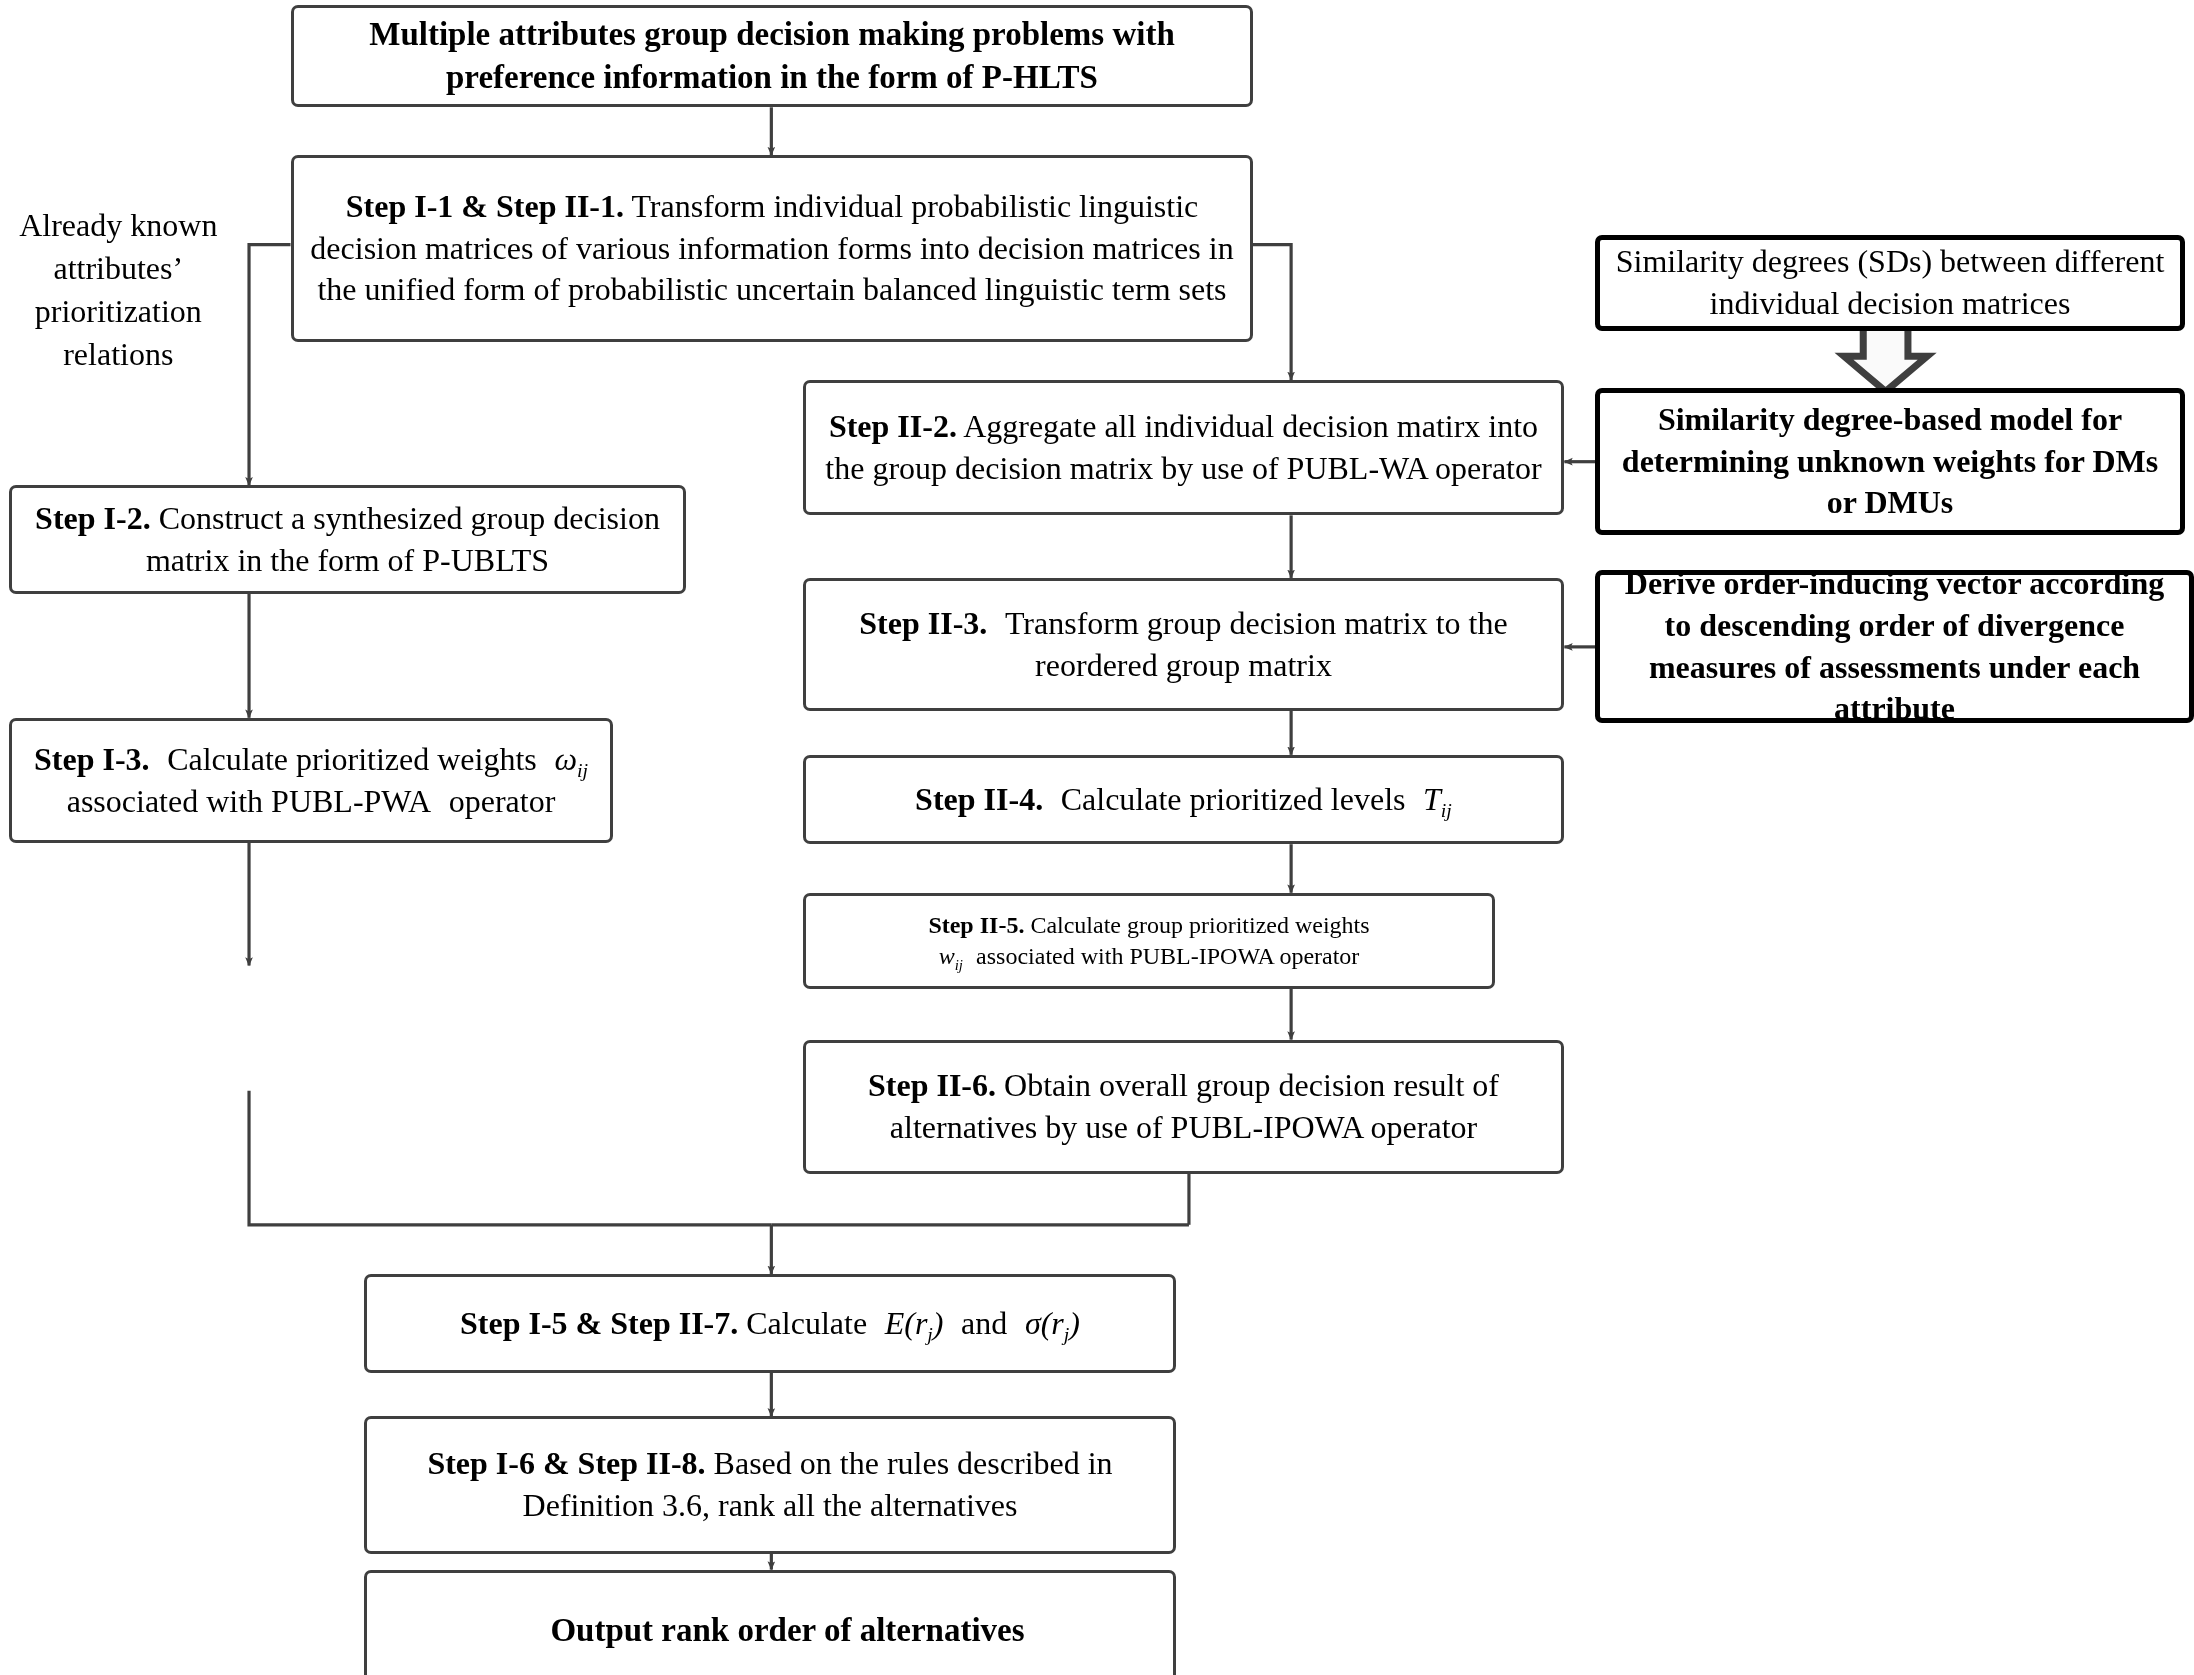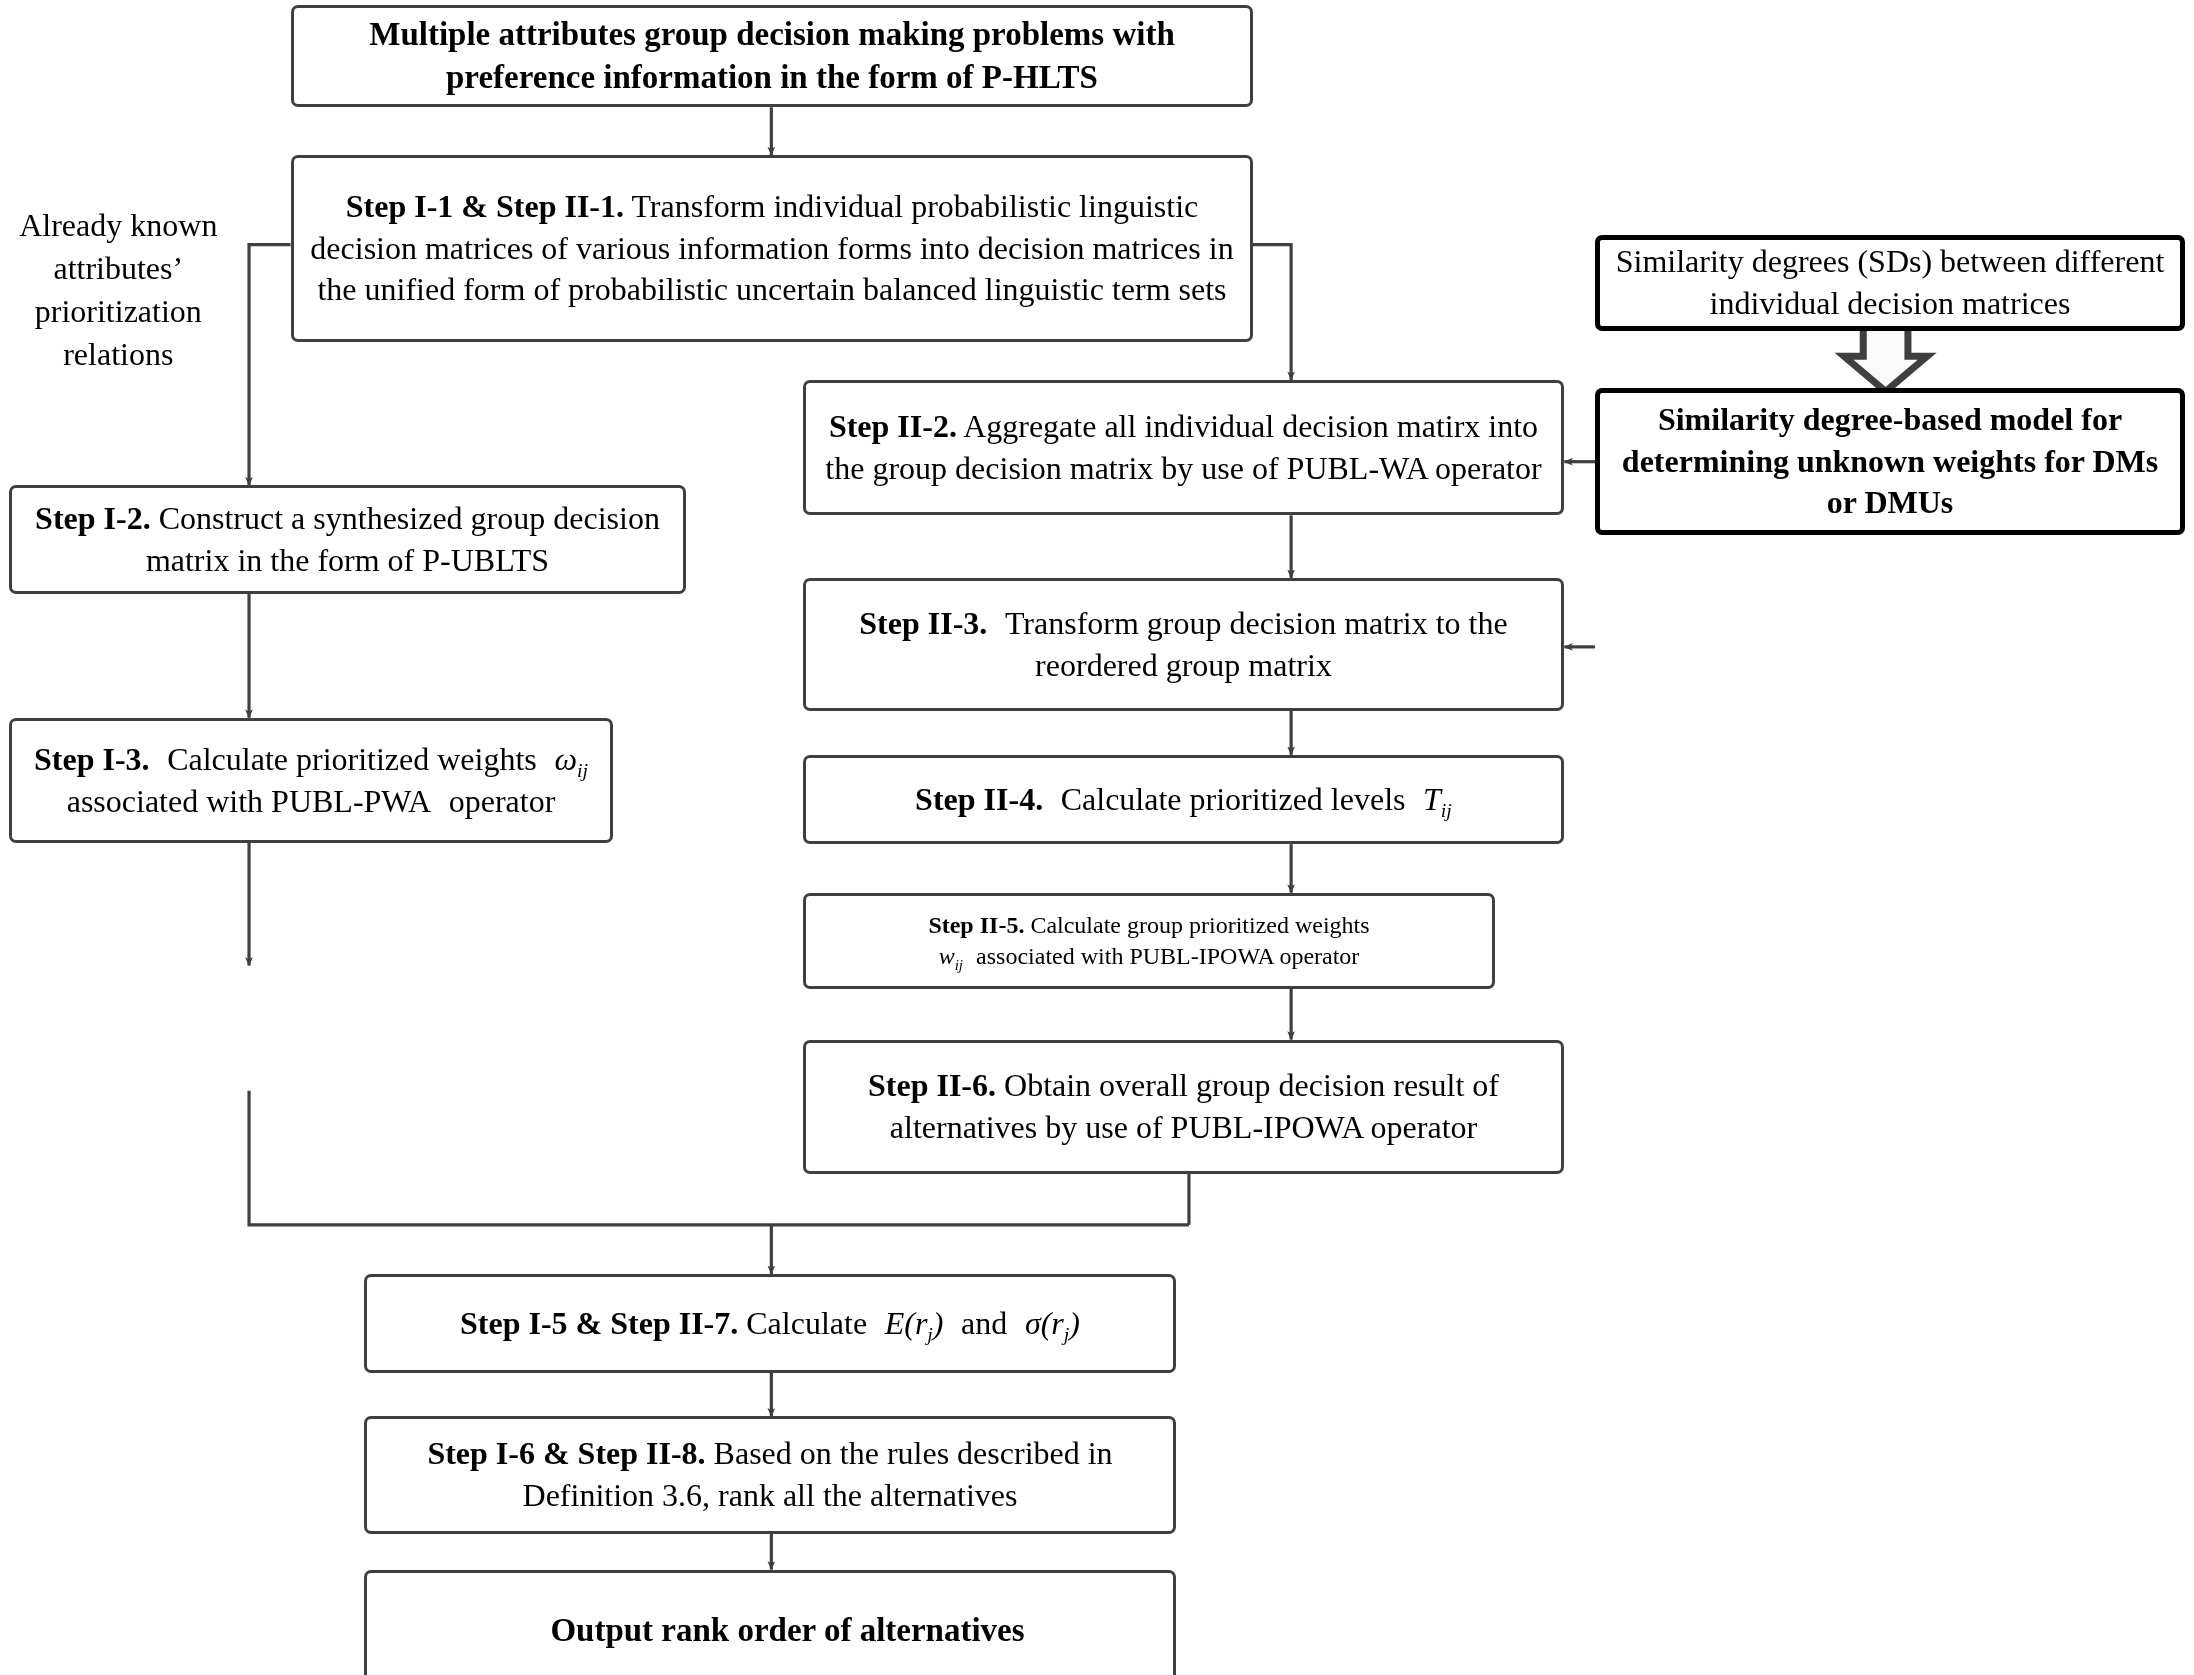--- a/index.html
+++ b/index.html
@@ -109,26 +109,29 @@
   </div>
 
   <div class="node thick" style="left:1595px;top:235px;width:590px;height:96px;font-size:32px;">
     <span class="txt">Similarity degrees (SDs) between different individual decision matrices</span>
   </div>
 
   <div class="node thick" style="left:1595px;top:388px;width:590px;height:147px;font-size:32px;">
     <span class="txt b">Similarity degree-based model for determining unknown weights for DMs or DMUs</span>
   </div>
 
+  <div class="node thick" style="left:1595px;top:570px;width:599px;height:153px;font-size:32px;">
+    <span class="txt b">Derive order-inducing vector according to descending order of divergence measures of  assessments under each attribute</span>
+  </div>
 
   <div class="node thin" style="left:364px;top:1274px;width:812px;height:99px;font-size:32px;">
     <span class="txt"><b>Step I-5 &amp; Step II-7.</b> Calculate<span class="sp"></span><span class="mi">E(r<sub>j</sub>)</span><span class="sp"></span>and<span class="sp"></span><span class="mi">σ(r<sub>j</sub>)</span></span>
   </div>
 
-  <div class="node thin" style="left:364px;top:1416px;width:812px;height:118px;font-size:32px;">
+  <div class="node thin" style="left:364px;top:1416px;width:812px;height:138px;font-size:32px;">
     <span class="txt"><b>Step I-6 &amp; Step II-8.</b> <span>Based on the rules described in Definition 3.6, rank all the alternatives</span></span>
   </div>
 
   <div class="node thin" style="left:364px;top:1570px;width:812px;height:120px;font-size:33px;padding-left:35px;">
     <span class="txt b">Output rank order of alternatives</span>
   </div>
 
 </div>
 
 

